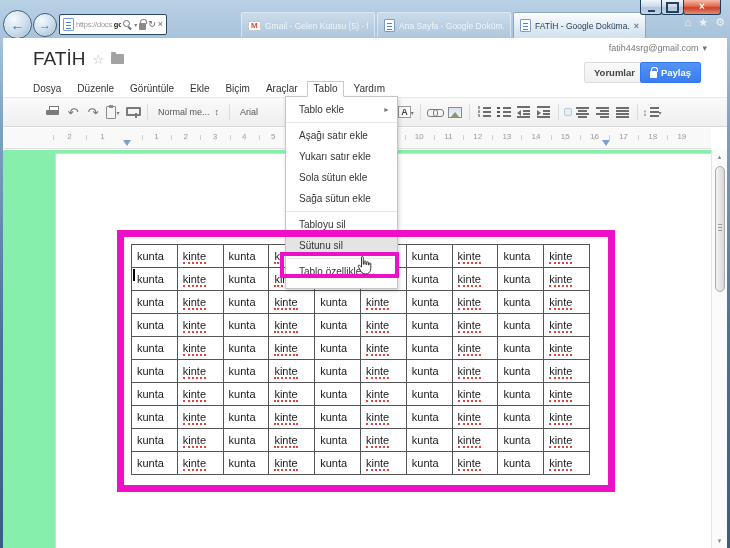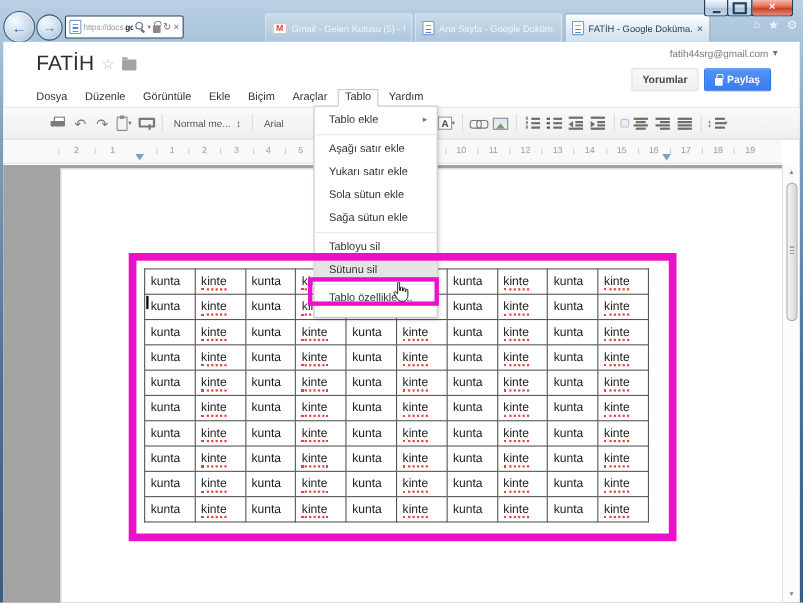--- a/index.html
+++ b/index.html
@@ -51,21 +51,21 @@
 .navicons{position:absolute;right:5px;top:16px;display:flex;gap:7px;color:#ecf2f8;font-size:11px;z-index:4;}
 
 .content{position:absolute;left:3px;top:38px;width:724px;height:510px;background:#fff;}
 .account{position:absolute;top:5px;right:20px;font-size:9px;color:#777;display:flex;gap:4px;align-items:center;}
 .doc-title{position:absolute;left:30px;top:10px;font-size:19px;color:#2d2d2d;display:flex;align-items:center;gap:7px;}
 .doc-title .fstar{font-size:13px;color:#b9b9b9;}
 .i-folder{width:13px;height:10px;background:#a2a2a2;border-radius:1px;position:relative;}
 .i-folder::before{content:"";position:absolute;top:-2px;left:0;width:5px;height:2px;background:#a2a2a2;border-radius:1px 1px 0 0;}
 .btn{position:absolute;top:24px;height:21px;display:flex;align-items:center;justify-content:center;gap:4px;
  font-size:9.5px;font-weight:bold;border-radius:2px;}
-.btn.comments{right:92px;padding:0 9px;color:#444;background:linear-gradient(#f9f9f9,#f0f0f0);border:1px solid #dcdcdc;margin-left:40px;}
+.btn.comments{right:82px;padding:0 9px;color:#444;background:linear-gradient(#f9f9f9,#f0f0f0);border:1px solid #dcdcdc;margin-left:40px;}
 .btn.share{right:26px;padding:0 9px;color:#fff;background:linear-gradient(#5693f5,#4285f4 60%,#3c7cf0);border:1px solid #3079ed;}
 .menubar{position:absolute;left:30px;top:43px;display:flex;gap:16px;font-size:10px;color:#333;align-items:center;height:15px;}
 .mb-item{white-space:nowrap;padding:1px 0;}
 .mb-item.open{background:#fff;border:1px solid #c9c9c9;border-bottom-color:#fff;padding:1px 6px 2px;margin:0 -7px;position:relative;z-index:11;}
 
 .toolbar{position:absolute;top:59px;left:0;right:0;height:30px;background:linear-gradient(#fafafa,#efefef);
  border-top:1px solid #e8e8e8;border-bottom:1px solid #d8d8d8;display:flex;align-items:center;padding-left:40px;}
 .tbi{display:flex;align-items:center;justify-content:center;min-width:20px;height:22px;flex:none;}
 .tsep{width:1px;height:16px;background:#dcdcdc;margin:0 4px;flex:none;}
 .gly{font-size:13px;color:#757575;line-height:13px;}
@@ -112,21 +112,21 @@
 .ruler{position:absolute;top:90px;left:0;right:16px;height:21px;background:#f9f9f9;border-bottom:1px solid #e2e2e2;}
 .ruler-left,.ruler-main{position:absolute;top:4px;display:flex;}
 .ruler-left{left:50px;}.ruler-main{left:139px;}
 .rnum{width:29.2px;font-size:8px;color:#9a9a9a;text-align:center;position:relative;height:12px;}
 .ruler-left .rnum{width:33px;}
 .rnum::before{content:"";position:absolute;left:0;top:3px;width:1px;height:5px;background:#cfcfcf;}
 .rnum::after{content:"";position:absolute;left:50%;top:5px;width:1px;height:3px;background:#dcdcdc;}
 .rmark{position:absolute;top:12px;width:0;height:0;border-left:4px solid transparent;border-right:4px solid transparent;border-top:6px solid #7aa0d4;}
 .rmark.left{left:120px;}.rmark.right{left:599px;}
 
-.canvas{position:absolute;top:112px;left:0;right:0;bottom:0;background:#a3a3a3;}
+.canvas{position:absolute;top:112px;left:0;right:0;bottom:0;background:#86efac;}
 .sheet{position:absolute;left:52px;top:3px;width:659px;bottom:-2px;background:#fff;border:1px solid #d8d8d8;}
 .doc-table{position:absolute;left:75px;top:90px;border-collapse:collapse;table-layout:fixed;width:458px;}
 .doc-table td{width:45.8px;height:23px;border:1px solid #565656;font-size:11px;color:#1a1a1a;padding:0 0 0 5px;vertical-align:middle;white-space:nowrap;overflow:hidden;}
 .miss{border-bottom:2px dotted #e5433a;}
 .caret{position:absolute;left:77px;top:115px;width:1.5px;height:12px;background:#000;}
 
 .scroll{position:absolute;right:0;top:0;width:16px;bottom:0;background:#fbfbfb;border-left:1px solid #e3e3e3;}
 .sc-up,.sc-down{position:absolute;left:0;width:100%;text-align:center;font-size:6px;color:#888;}
 .sc-up{top:4px}.sc-down{bottom:4px}
 .sc-thumb{position:absolute;left:2.5px;top:16px;width:10px;height:126px;background:linear-gradient(90deg,#f5f5f5,#d7d7d7);

